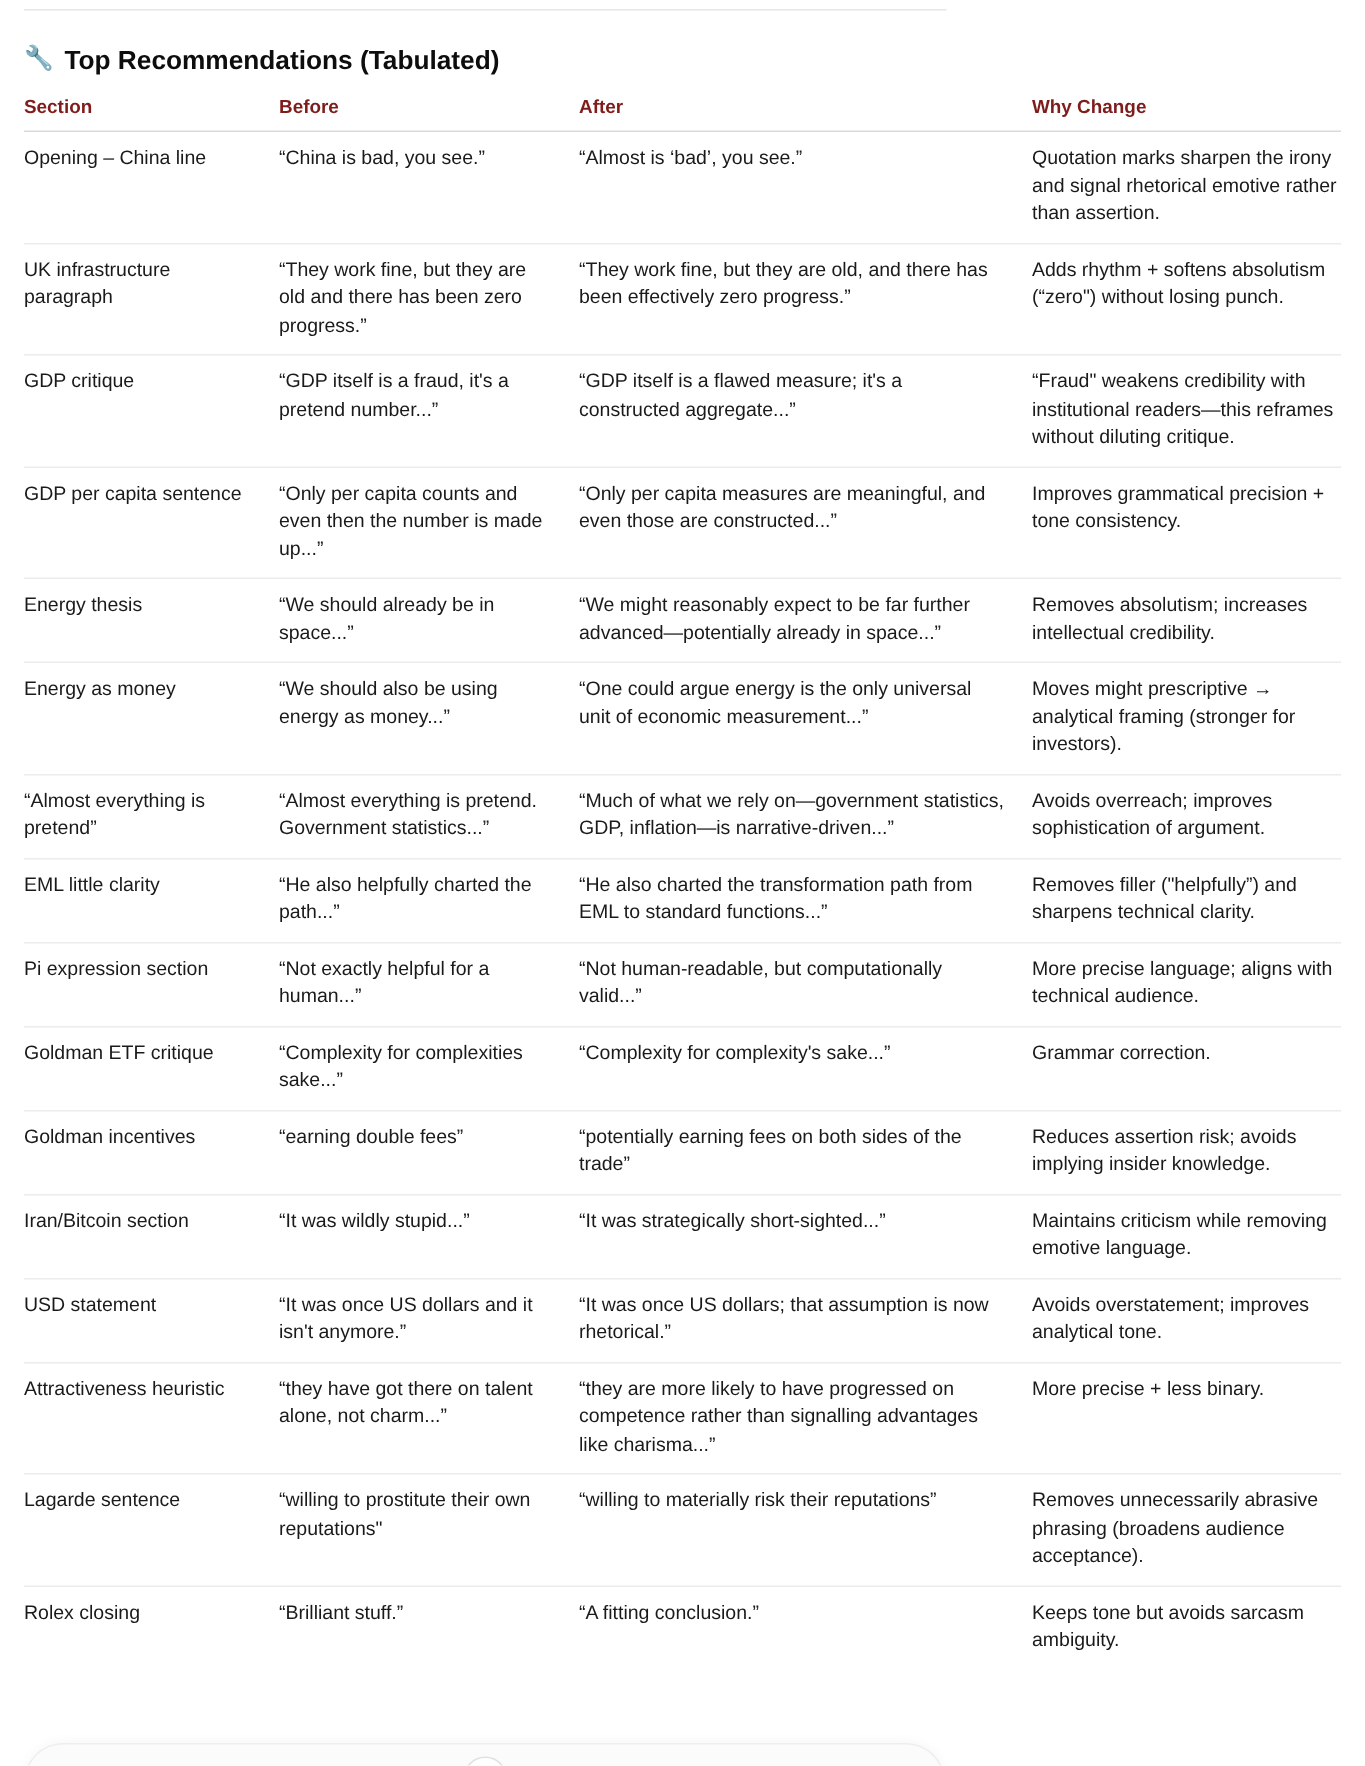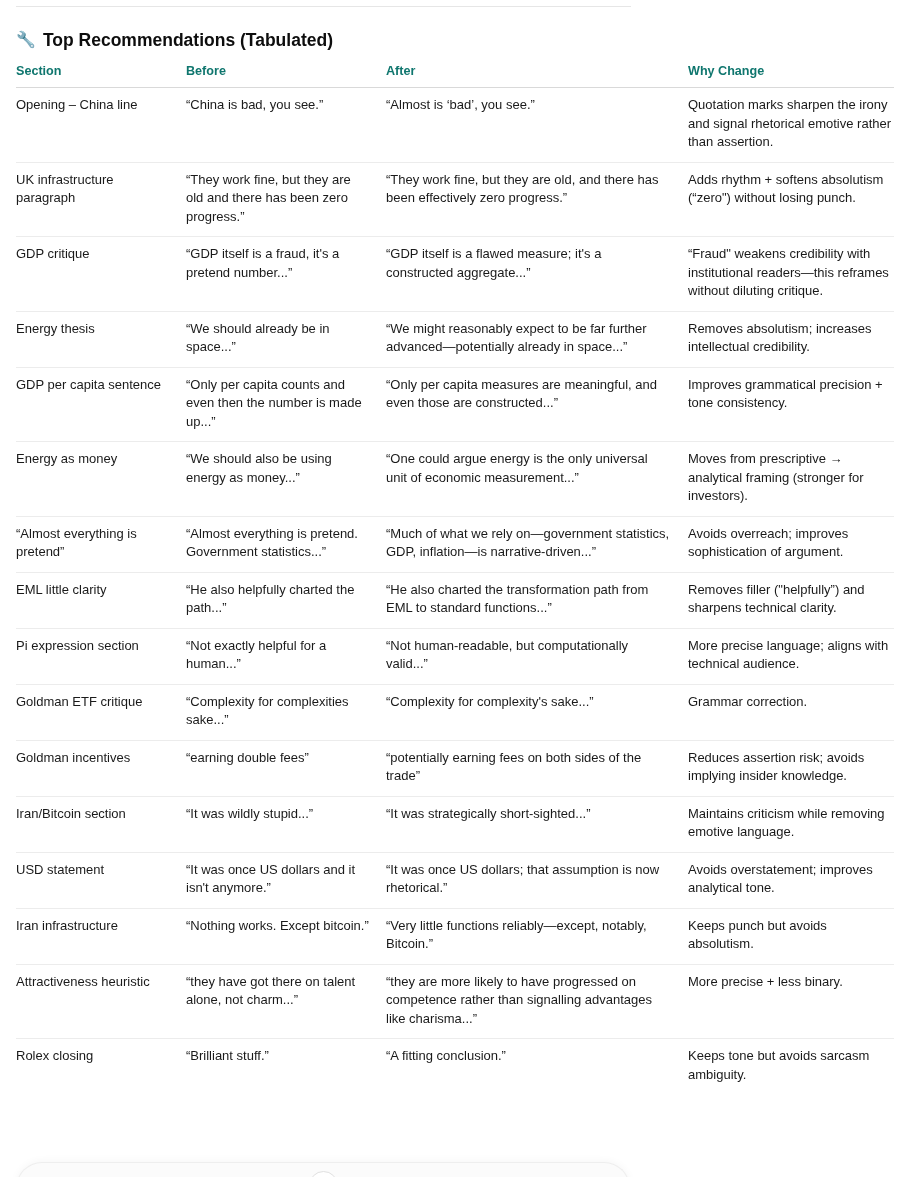--- a/index.html
+++ b/index.html
@@ -40,21 +40,21 @@
   col.c-before  { width: 200px; }
   col.c-after   { width: 302px; }
   col.c-why     { width: 206px; }
   table.recs th {
     text-align: left;
     font-size: 12.6px;
     line-height: 16px;
     font-weight: 700;
     padding: 4px 16px 8px 0;
     border-bottom: 1px solid #d9d9d9;
-    color: #0f766e;
+    color: #7f1d1d;
   }
   table.recs td {
     vertical-align: top;
     font-size: 13px;
     line-height: 18.5px;
     font-weight: 400;
     padding: 8px 16px 10px 0;
     border-bottom: 1px solid #ececec;
     color: #1a1a1a;
   }
@@ -119,36 +119,36 @@
         <td class="cell-after">“They work fine, but they are old, and there has been effectively zero progress.”</td>
         <td class="cell-why">Adds rhythm + softens absolutism (“zero") without losing punch.</td>
       </tr>
       <tr>
         <td class="cell-section">GDP critique</td>
         <td class="cell-before">“GDP itself is a fraud, it's a pretend number...”</td>
         <td class="cell-after">“GDP itself is a flawed measure; it's a constructed aggregate...”</td>
         <td class="cell-why">“Fraud" weakens credibility with institutional readers—this reframes without diluting critique.</td>
       </tr>
       <tr>
+        <td class="cell-section">GDP per capita sentence</td>
+        <td class="cell-before">“Only per capita counts and even then the number is made up...”</td>
+        <td class="cell-after">“Only per capita measures are meaningful, and even those are constructed...”</td>
+        <td class="cell-why">Improves grammatical precision + tone consistency.</td>
+      </tr>
+      <tr>
         <td class="cell-section">Energy thesis</td>
         <td class="cell-before">“We should already be in space...”</td>
         <td class="cell-after">“We might reasonably expect to be far further advanced—potentially already in space...”</td>
         <td class="cell-why">Removes absolutism; increases intellectual credibility.</td>
       </tr>
       <tr>
-        <td class="cell-section">GDP per capita sentence</td>
-        <td class="cell-before">“Only per capita counts and even then the number is made up...”</td>
-        <td class="cell-after">“Only per capita measures are meaningful, and even those are constructed...”</td>
-        <td class="cell-why">Improves grammatical precision + tone consistency.</td>
-      </tr>
-      <tr>
         <td class="cell-section">Energy as money</td>
         <td class="cell-before">“We should also be using energy as money...”</td>
         <td class="cell-after">“One could argue energy is the only universal unit of economic measurement...”</td>
-        <td class="cell-why">Moves from prescriptive → analytical framing (stronger for investors).</td>
+        <td class="cell-why">Moves might prescriptive → analytical framing (stronger for investors).</td>
       </tr>
       <tr>
         <td class="cell-section">“Almost everything is pretend”</td>
         <td class="cell-before">“Almost everything is pretend. Government statistics...”</td>
         <td class="cell-after">“Much of what we rely on—government statistics, GDP, inflation—is narrative-driven...”</td>
         <td class="cell-why">Avoids overreach; improves sophistication of argument.</td>
       </tr>
       <tr>
         <td class="cell-section">EML little clarity</td>
         <td class="cell-before">“He also helpfully charted the path...”</td>
@@ -179,32 +179,32 @@
         <td class="cell-after">“It was strategically short-sighted...”</td>
         <td class="cell-why">Maintains criticism while removing emotive language.</td>
       </tr>
       <tr>
         <td class="cell-section">USD statement</td>
         <td class="cell-before">“It was once US dollars and it isn't anymore.”</td>
         <td class="cell-after">“It was once US dollars; that assumption is now rhetorical.”</td>
         <td class="cell-why">Avoids overstatement; improves analytical tone.</td>
       </tr>
       <tr>
-        <td class="cell-section">Iran infrastructure</td>
-        <td class="cell-before">“Nothing works. Except bitcoin.”</td>
-        <td class="cell-after">“Very little functions reliably—except, notably, Bitcoin.”</td>
-        <td class="cell-why">Keeps punch but avoids absolutism.</td>
-      </tr>
-      <tr>
         <td class="cell-section">Attractiveness heuristic</td>
         <td class="cell-before">“they have got there on talent alone, not charm...”</td>
         <td class="cell-after">“they are more likely to have progressed on competence rather than signalling advantages like charisma...”</td>
         <td class="cell-why">More precise + less binary.</td>
       </tr>
       <tr>
+        <td class="cell-section">Lagarde sentence</td>
+        <td class="cell-before">“willing to prostitute their own reputations"</td>
+        <td class="cell-after">“willing to materially risk their reputations”</td>
+        <td class="cell-why">Removes unnecessarily abrasive phrasing (broadens audience acceptance).</td>
+      </tr>
+      <tr>
         <td class="cell-section">Rolex closing</td>
         <td class="cell-before">“Brilliant stuff.”</td>
         <td class="cell-after">“A fitting conclusion.”</td>
         <td class="cell-why">Keeps tone but avoids sarcasm ambiguity.</td>
       </tr>
     </tbody>
 </table>
 
 <div class="composer"></div>
 <div class="scroll-down-button"></div>

